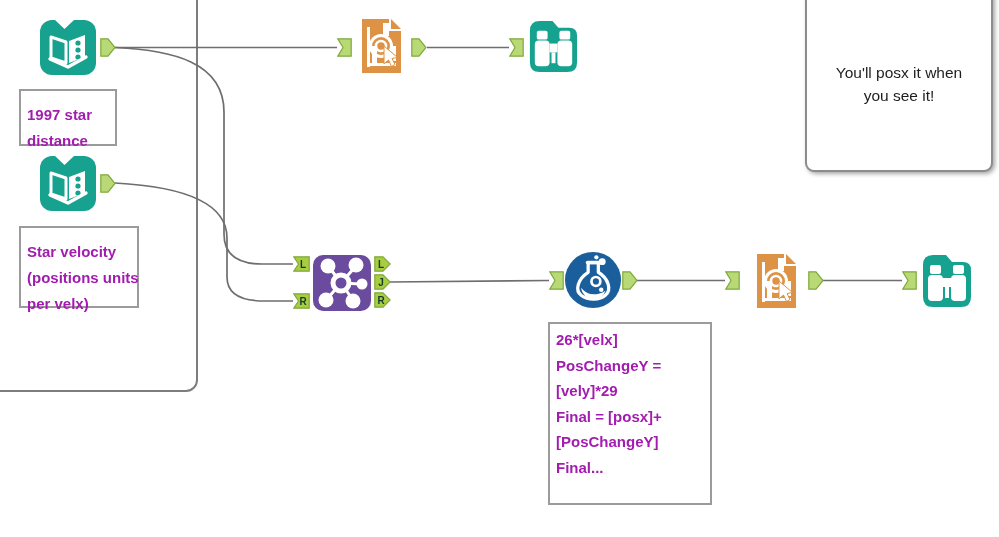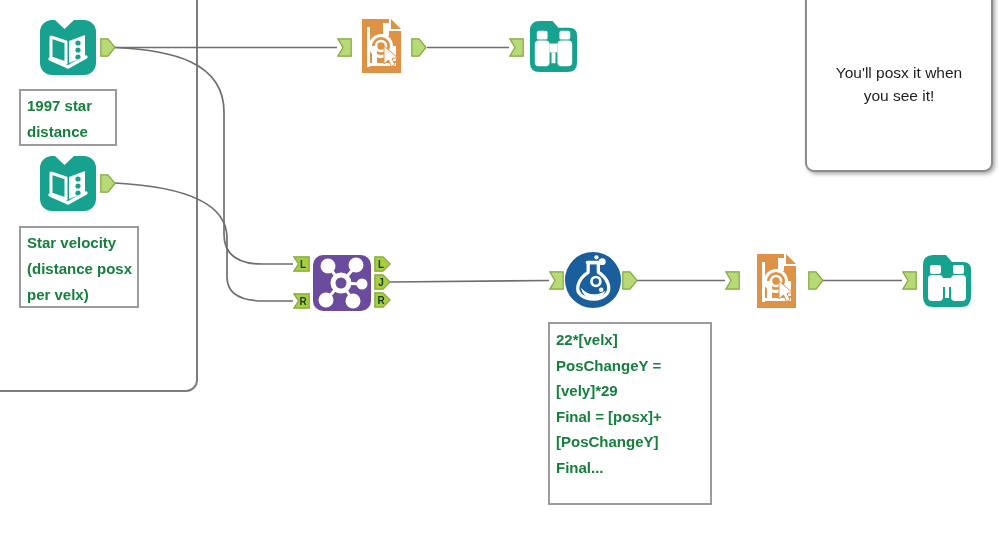--- a/index.html
+++ b/index.html
@@ -21,22 +21,22 @@
   .anchor{position:absolute;z-index:4;}
   .anchor svg{display:block;}
   .anchor-letter{
     position:absolute;left:0;top:0;width:100%;height:100%;
     display:flex;align-items:center;justify-content:center;
     font-size:10px;font-weight:bold;color:#123c30;padding-left:3px;box-sizing:border-box;
   }
   
   .note-box{
     position:absolute;z-index:5;background:#ffffff;border:2px solid #9b9b9b;
-    color:#15803d;font-weight:bold;font-size:15px;line-height:26px;
-    padding:2px 6px;box-sizing:border-box;white-space:nowrap;
+    color:#a21caf;font-weight:bold;font-size:15px;line-height:26px;
+    padding:11px 6px;box-sizing:border-box;white-space:nowrap;
   }
   .annotation-box{line-height:25.5px;padding-top:3px;}
   
   .comment-box{
     position:absolute;z-index:1;background:#ffffff;border:2px solid #8c8c8c;
     border-radius:9px;box-shadow:2px 2px 4px rgba(0,0,0,0.35);
     display:flex;flex-direction:column;align-items:center;justify-content:center;
     color:#1e1e1e;font-size:15.5px;line-height:23px;text-align:center;
   }
 </style>
@@ -91,21 +91,21 @@
       <path d="M12 42 L30 50 L48 40" fill="none" stroke="#ffffff" stroke-width="3.4" stroke-linejoin="round" stroke-linecap="round"></path>
     </svg>
   </div>
   <div class="anchor" style="left:100px;top:174px;">
     <svg width="16" height="19" viewBox="0 0 16 19">
         <polygon points="0.8,0.8 8,0.8 15,9.5 8,18.2 0.8,18.2" fill="#B9D977" stroke="#7FA93C" stroke-width="1.2"></polygon>
       </svg>
   </div>
   <div class="note-box" style="left:19px;top:226px;width:120px;height:82px;">
     <div>Star velocity</div>
-    <div>(distance posx</div>
+    <div>(positions units</div>
     <div>per velx)</div>
   </div>
 
   <div class="tool" style="left:351px;top:17px;">
     <svg width="58" height="58" viewBox="0 0 58 58">
       <polygon points="11,2 38,2 38,14 50,14 50,56 11,56" fill="#DE9245"></polygon>
       <polygon points="40,2 50,12 40,12" fill="#DE9245"></polygon>
       <rect x="16" y="10" width="3" height="40" fill="#ffffff"></rect>
       <rect x="16" y="46" width="29" height="3" fill="#ffffff"></rect>
       <rect x="21" y="29" width="5" height="17" fill="#ffffff"></rect>
@@ -209,21 +209,21 @@
     <svg width="15" height="19" viewBox="0 0 15 19">
         <polygon points="0.8,0.8 14.2,0.8 14.2,18.2 0.8,18.2 6,9.5" fill="#B9D977" stroke="#7FA93C" stroke-width="1.2"></polygon>
       </svg>
   </div>
   <div class="anchor" style="left:622px;top:271px;">
     <svg width="16" height="19" viewBox="0 0 16 19">
         <polygon points="0.8,0.8 8,0.8 15,9.5 8,18.2 0.8,18.2" fill="#B9D977" stroke="#7FA93C" stroke-width="1.2"></polygon>
       </svg>
   </div>
   <div class="note-box annotation-box" style="left:548px;top:322px;width:164px;height:183px;">
-    <div>22*[velx]</div>
+    <div>26*[velx]</div>
     <div>PosChangeY =</div>
     <div>[vely]*29</div>
     <div>Final = [posx]+</div>
     <div>[PosChangeY]</div>
     <div>Final...</div>
   </div>
 
   <div class="tool" style="left:746px;top:252px;">
     <svg width="58" height="58" viewBox="0 0 58 58">
       <polygon points="11,2 38,2 38,14 50,14 50,56 11,56" fill="#DE9245"></polygon>

